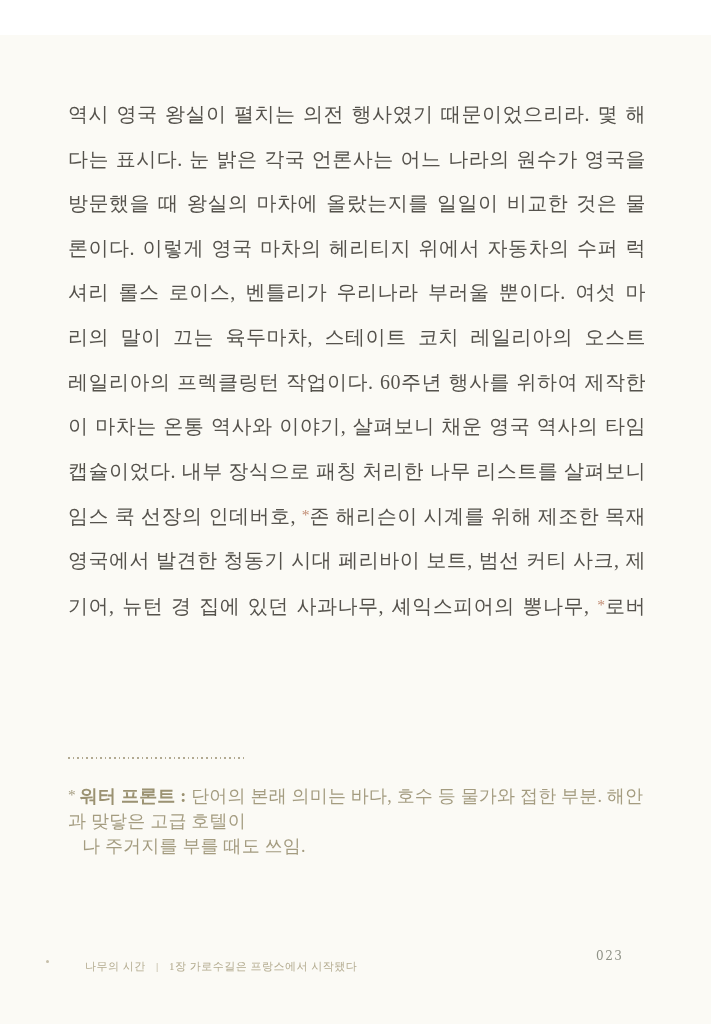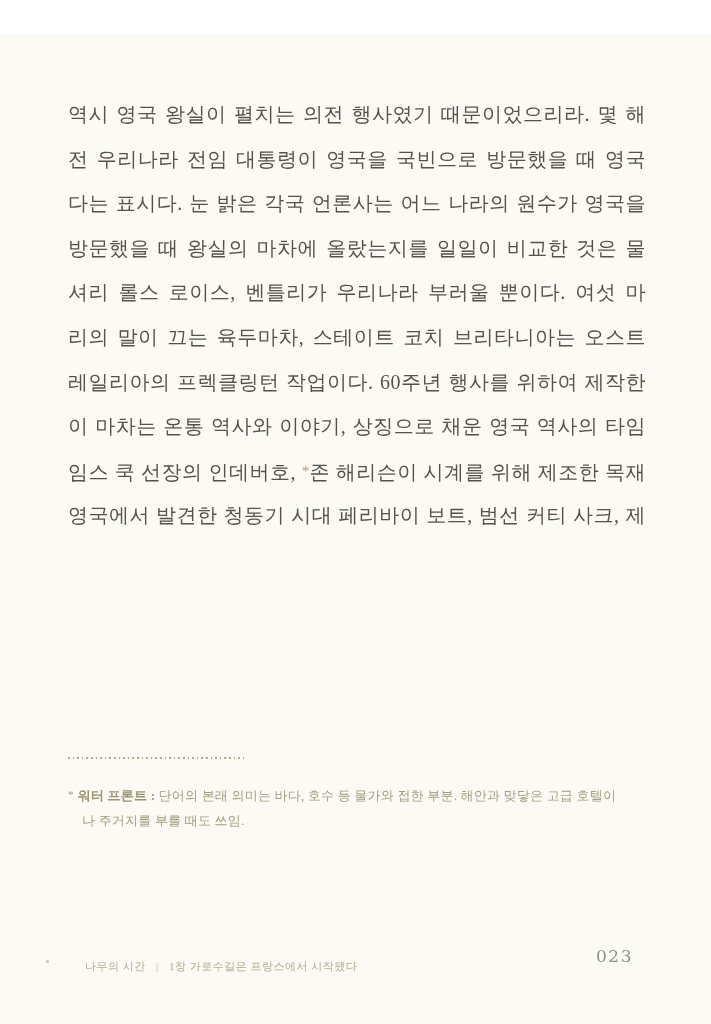--- a/index.html
+++ b/index.html
@@ -31,21 +31,21 @@
     letter-spacing:0;
   }
   
   .fn-sep{
     position:absolute;left:68px;top:722px;width:177px;height:2px;
     background:repeating-linear-gradient(90deg,var(--sep,#b2aa92) 0 1.6px,transparent 1.6px 4.6px);
   }
   
   .footnotes{
     position:absolute;left:68px;top:747px;width:588px;
-    font-size:13px;line-height:25px;
+    font-size:18px;line-height:25px;
     color:var(--fn,#a49c80);
     letter-spacing:0.2px;
   }
   .footnote{margin-bottom:9px;}
   .fn-marker{
     color:var(--fn,#a49c80);
     font-size:0.85em;
     vertical-align:2px;
     margin-right:4px;
   }
@@ -60,42 +60,44 @@
     position:absolute;left:85px;top:924px;
     font-size:11px;line-height:14px;
     color:var(--footer,#b2aa8e);
     letter-spacing:0.5px;
     white-space:nowrap;
   }
   .running-foot .divider{margin:0 7px;}
   .page-number{
     position:absolute;left:596px;top:910px;
     font-family:"DejaVu Serif","Liberation Serif",serif;
-    font-size:17px;line-height:22px;
+    font-size:12px;line-height:22px;
     color:var(--pagenum,#8f9287);
     letter-spacing:1.5px;
     text-align:center;
   }
 </style>
 </head>
 <body>
 
 <div class="page">
 
   <main class="body-text" id="body-text">
       <div class="body-line">역시 영국 왕실이 펼치는 의전 행사였기 때문이었으리라. 몇 해</div>
-      <div class="body-line">전 우리나라 전임 대통령이 영국을 국빈으로 방문했을 때 영국</div>
       <div class="body-line">다는 표시다. 눈 밝은 각국 언론사는 어느 나라의 원수가 영국을</div>
       <div class="body-line">방문했을 때 왕실의 마차에 올랐는지를 일일이 비교한 것은 물</div>
+      <div class="body-line">론이다. 이렇게 영국 마차의 헤리티지 위에서 자동차의 수퍼 럭</div>
       <div class="body-line">셔리 롤스 로이스, 벤틀리가 우리나라 부러울 뿐이다. 여섯 마</div>
-      <div class="body-line">리의 말이 끄는 육두마차, 스테이트 코치 브리타니아는 오스트</div>
+      <div class="body-line">리의 말이 끄는 육두마차, 스테이트 코치 레일리아의 오스트</div>
       <div class="body-line">레일리아의 프렉클링턴 작업이다. 60주년 행사를 위하여 제작한</div>
-      <div class="body-line">이 마차는 온통 역사와 이야기, 상징으로 채운 영국 역사의 타임</div>
+      <div class="body-line">이 마차는 온통 역사와 이야기, 살펴보니 채운 영국 역사의 타임</div>
+      <div class="body-line">캡슐이었다. 내부 장식으로 패칭 처리한 나무 리스트를 살펴보니</div>
       <div class="body-line">임스 쿡 선장의 인데버호, <span class="ast">*</span>존 해리슨이 시계를 위해 제조한 목재</div>
       <div class="body-line">영국에서 발견한 청동기 시대 페리바이 보트, 범선 커티 사크, 제</div>
+      <div class="body-line">기어, 뉴턴 경 집에 있던 사과나무, 셰익스피어의 뽕나무, <span class="ast">*</span>로버</div>
     </main>
 
   <div class="fn-sep"></div>
 
   <section class="footnotes" id="footnotes">
       <div class="footnote">
         <div><span class="fn-marker">*</span><span class="fn-term">워터 프론트 :</span> 단어의 본래 의미는 바다, 호수 등 물가와 접한 부분. 해안과 맞닿은 고급 호텔이</div>
         <div class="fn-cont">나 주거지를 부를 때도 쓰임.</div>
       </div>
     </section>

